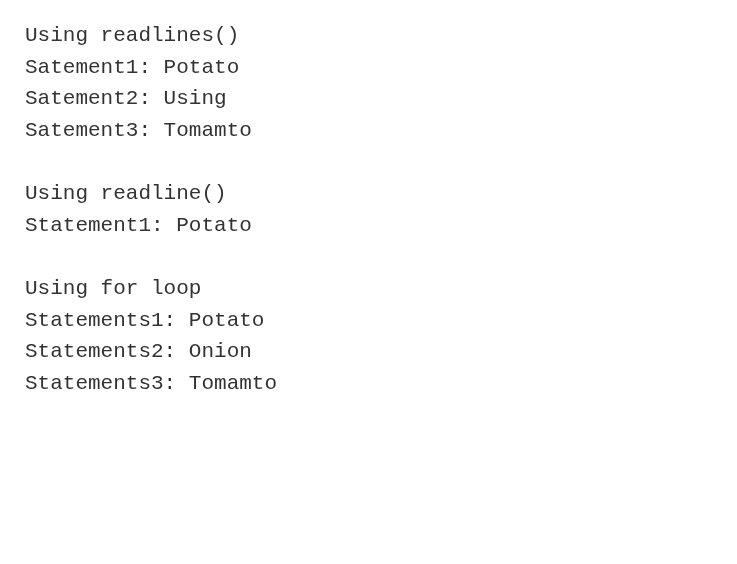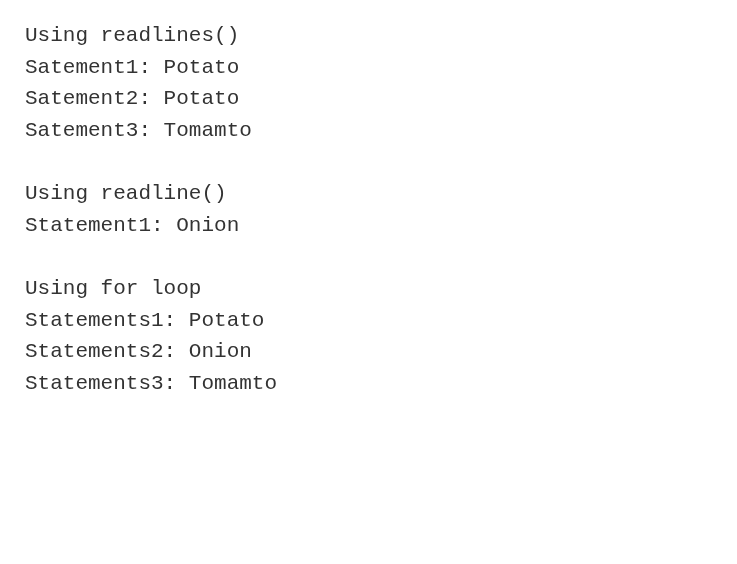--- a/index.html
+++ b/index.html
@@ -26,27 +26,27 @@
     .line {
       white-space: pre;
     }
   </style>
 </head>
 <body>
 
 <div class="output-block">
   <div class="line">Using readlines()</div>
   <div class="line">Satement1: Potato</div>
-  <div class="line">Satement2: Potato</div>
+  <div class="line">Satement2: Using</div>
   <div class="line">Satement3: Tomamto</div>
 </div>
 
 <div class="output-block">
   <div class="line">Using readline()</div>
-  <div class="line">Statement1: Onion</div>
+  <div class="line">Statement1: Potato</div>
 </div>
 
 <div class="output-block">
   <div class="line">Using for loop</div>
   <div class="line">Statements1: Potato</div>
   <div class="line">Statements2: Onion</div>
   <div class="line">Statements3: Tomamto</div>
 </div>
 
 </body></html>

